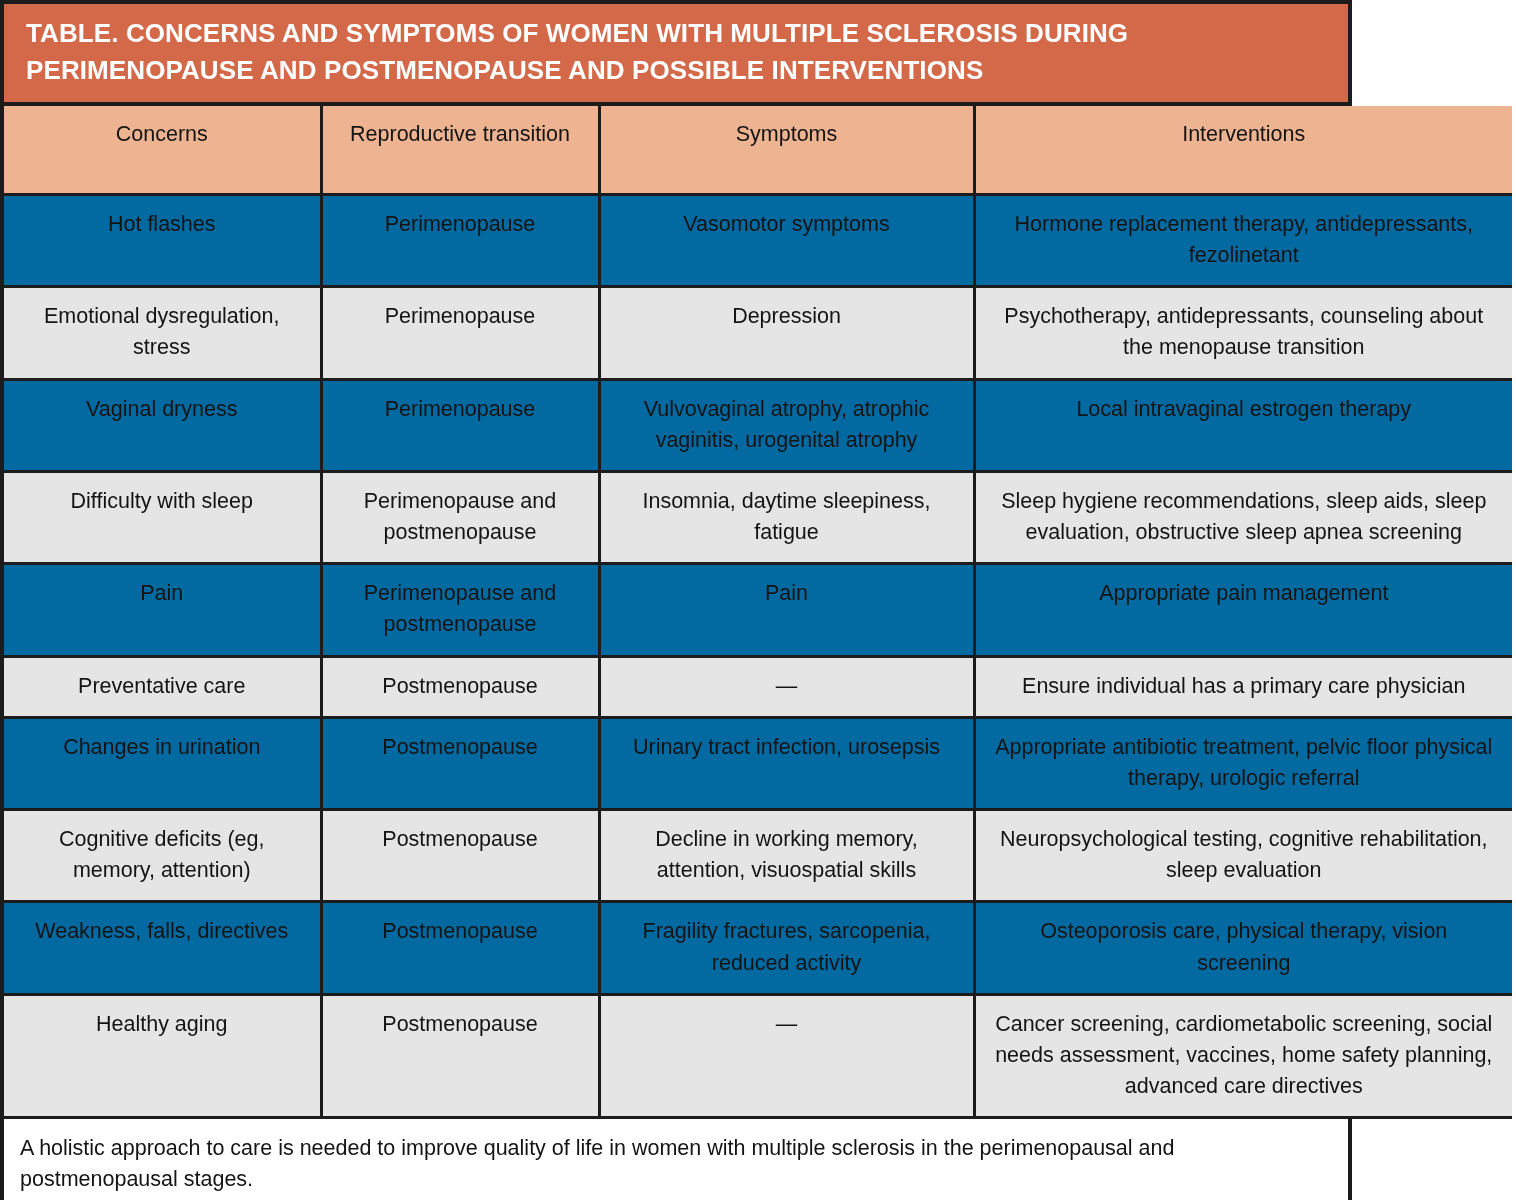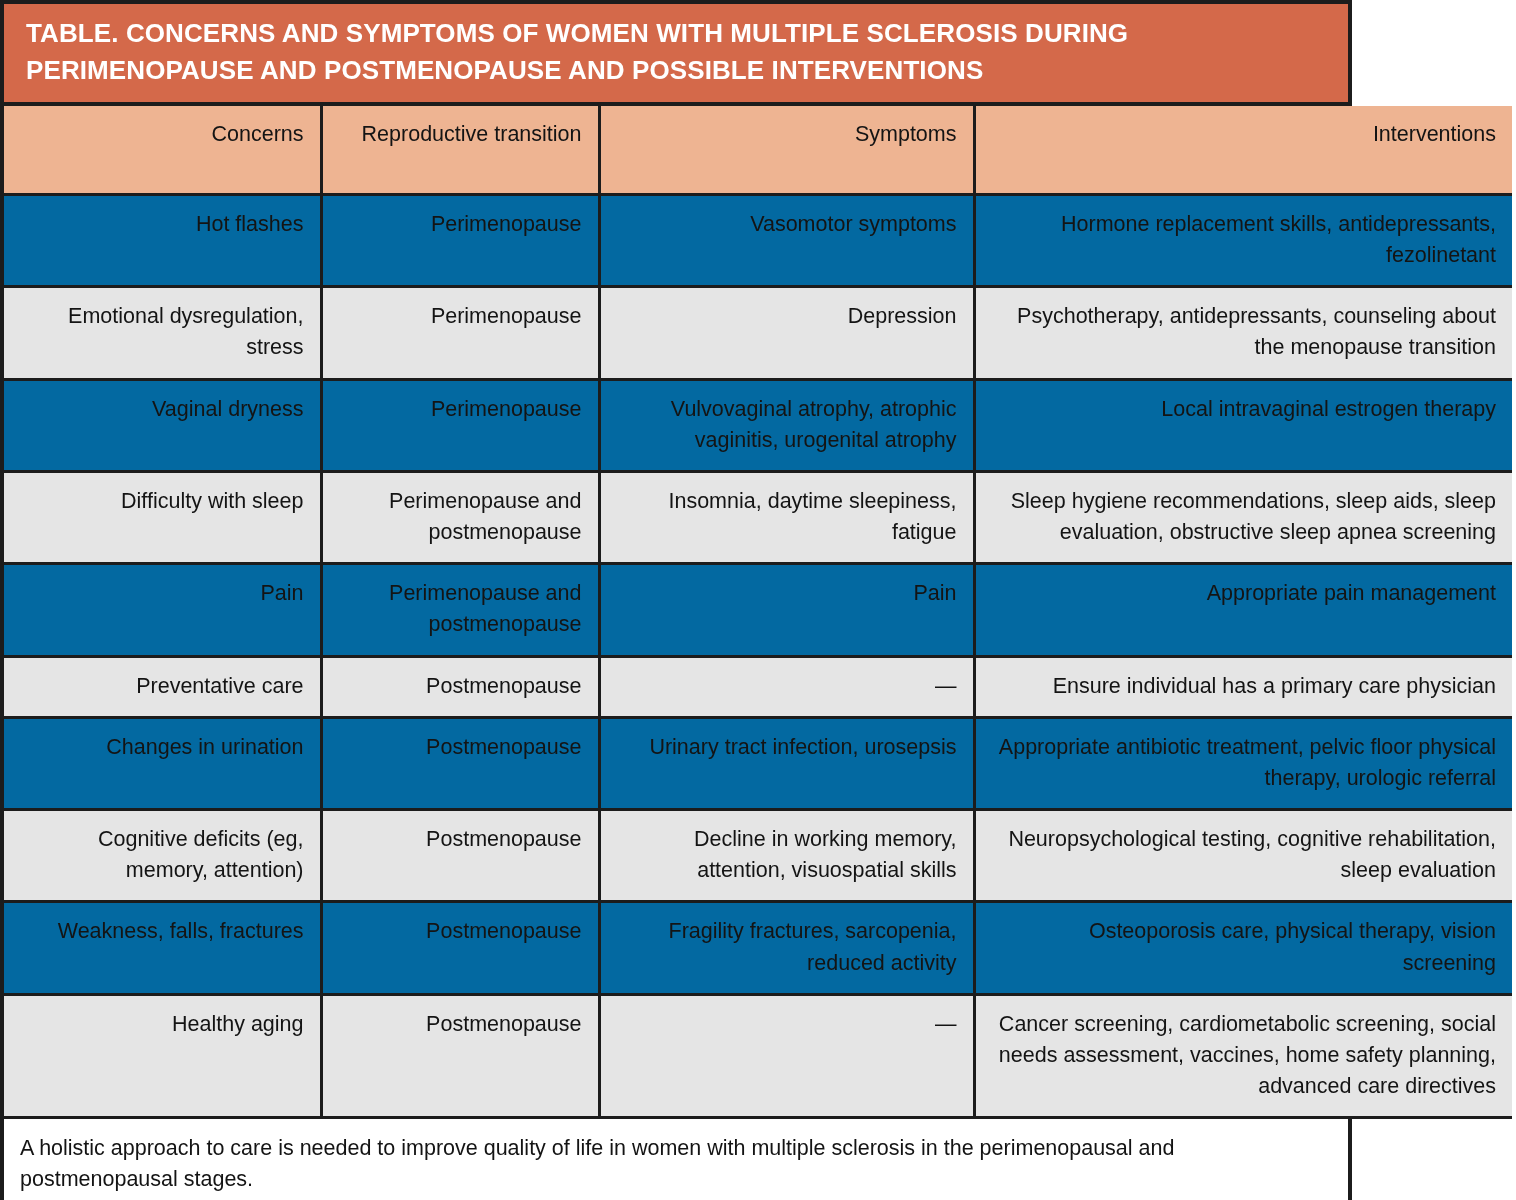--- a/index.html
+++ b/index.html
@@ -53,21 +53,21 @@
 
   table.data-table th,
   table.data-table td {
     border-right: 3px solid #1c1c1c;
     border-bottom: 3px solid #1c1c1c;
     vertical-align: top;
     padding: 13px 16px 14px 16px;
     font-size: 21.5px;
     line-height: 1.45;
     color: #141414;
-    text-align: right;
+    text-align: center;
     font-weight: normal;
   }
   table.data-table th:last-child,
   table.data-table td:last-child {
     border-right: none;
   }
 
   thead th {
     background: #eeb492;
     font-weight: bold;
@@ -111,21 +111,21 @@
         <th>Reproductive transition</th>
         <th>Symptoms</th>
         <th>Interventions</th>
       </tr>
     </thead>
     <tbody>
       <tr class="shade">
         <td>Hot flashes</td>
         <td>Perimenopause</td>
         <td>Vasomotor symptoms</td>
-        <td>Hormone replacement skills, antidepressants, fezolinetant</td>
+        <td>Hormone replacement therapy, antidepressants, fezolinetant</td>
       </tr>
       <tr class="plain">
         <td>Emotional dysregulation, stress</td>
         <td>Perimenopause</td>
         <td>Depression</td>
         <td>Psychotherapy, antidepressants, counseling about the menopause transition</td>
       </tr>
       <tr class="shade">
         <td>Vaginal dryness</td>
         <td>Perimenopause</td>
@@ -156,21 +156,21 @@
         <td>Urinary tract infection, urosepsis</td>
         <td>Appropriate antibiotic treatment, pelvic floor physical therapy, urologic referral</td>
       </tr>
       <tr class="plain">
         <td>Cognitive deficits (eg, memory, attention)</td>
         <td>Postmenopause</td>
         <td>Decline in working memory, attention, visuospatial skills</td>
         <td>Neuropsychological testing, cognitive rehabilitation, sleep evaluation</td>
       </tr>
       <tr class="shade">
-        <td>Weakness, falls, fractures</td>
+        <td>Weakness, falls, directives</td>
         <td>Postmenopause</td>
         <td>Fragility fractures, sarcopenia, reduced activity</td>
         <td>Osteoporosis care, physical therapy, vision screening</td>
       </tr>
       <tr class="plain">
         <td>Healthy aging</td>
         <td>Postmenopause</td>
         <td>—</td>
         <td>Cancer screening, cardiometabolic screening, social needs assessment, vaccines, home safety planning, advanced care directives</td>
       </tr>

